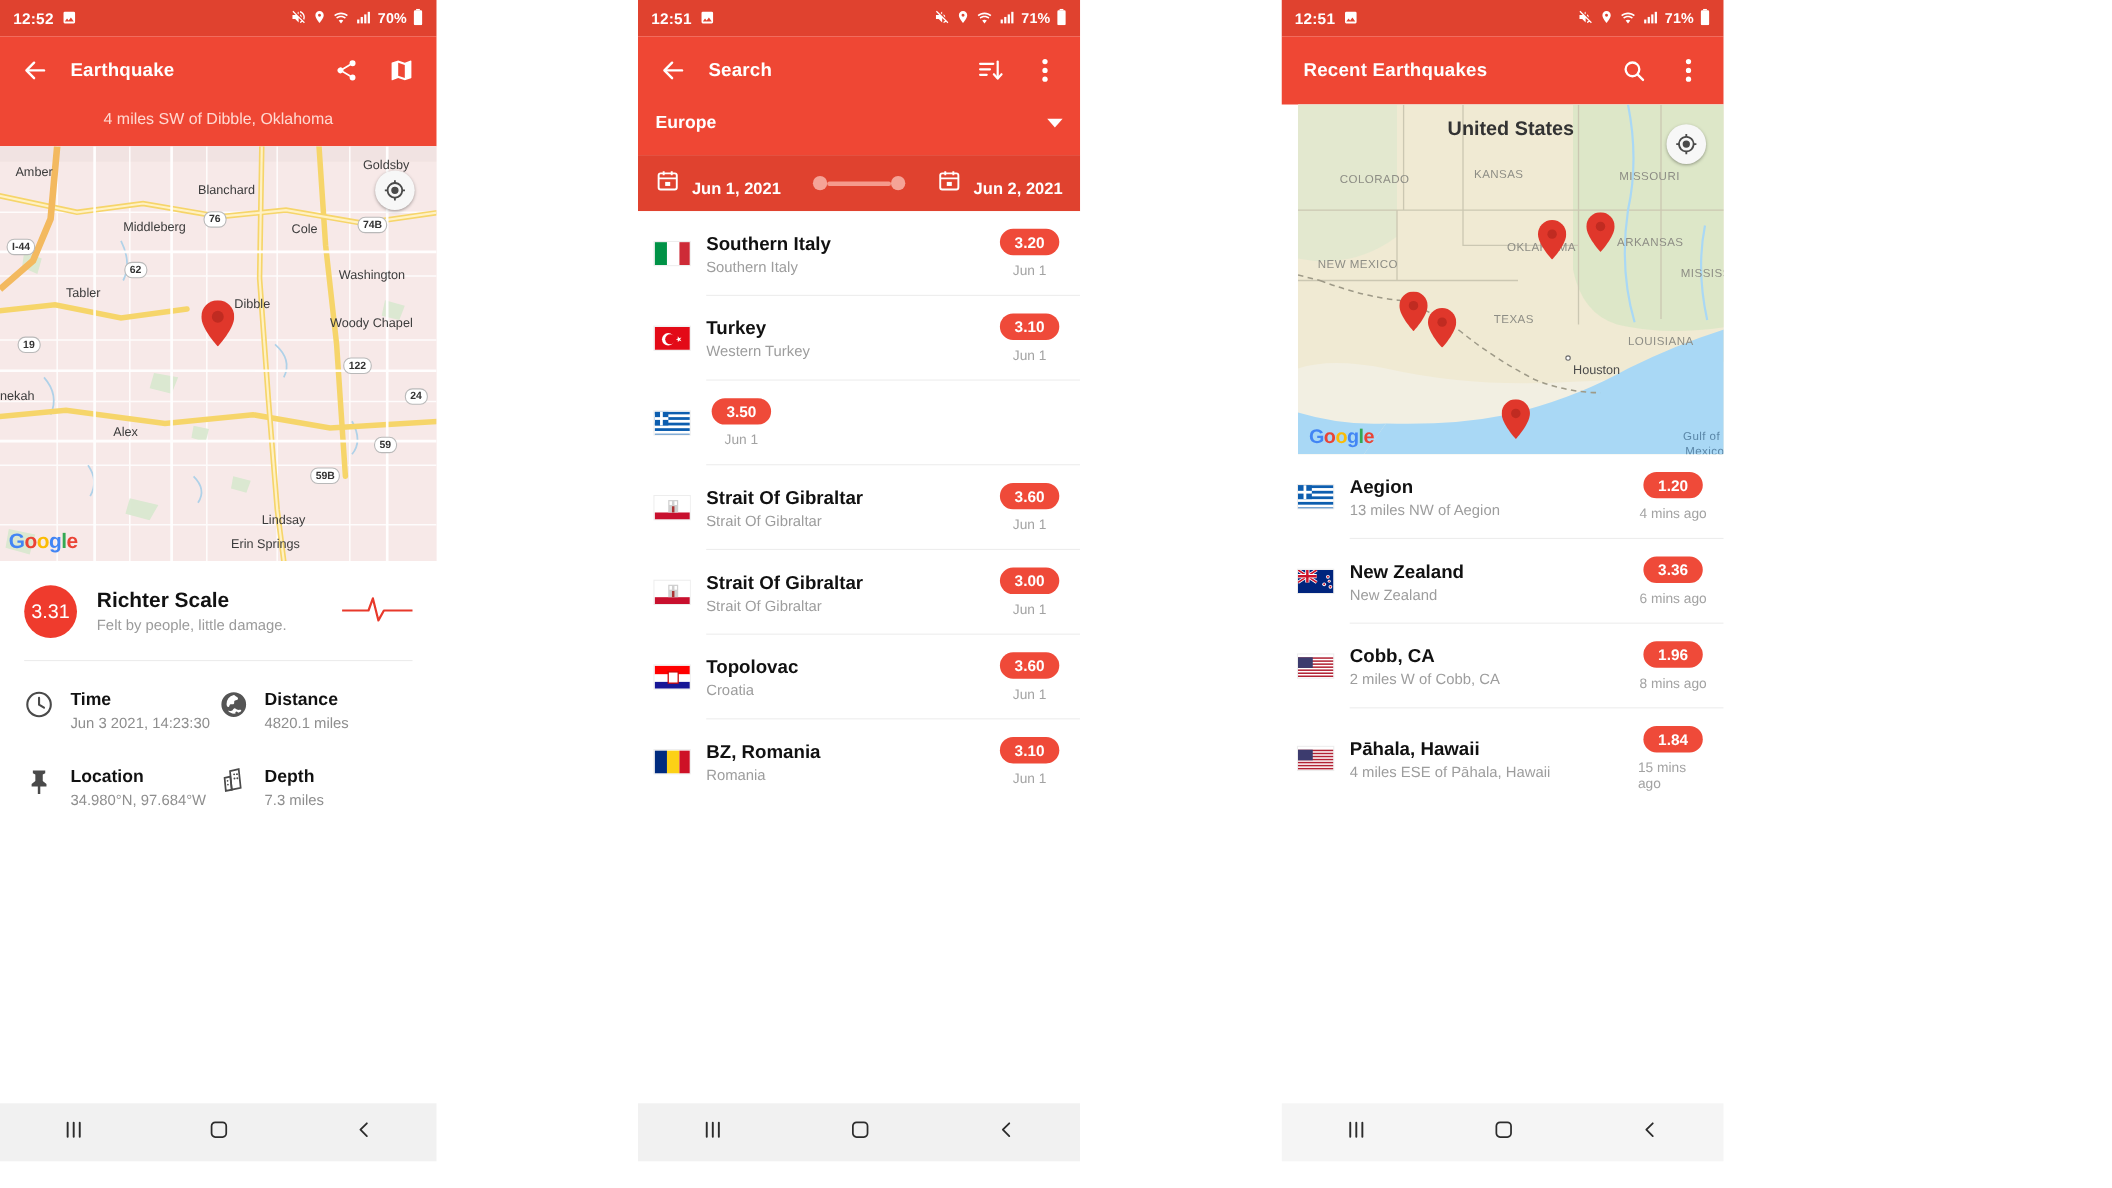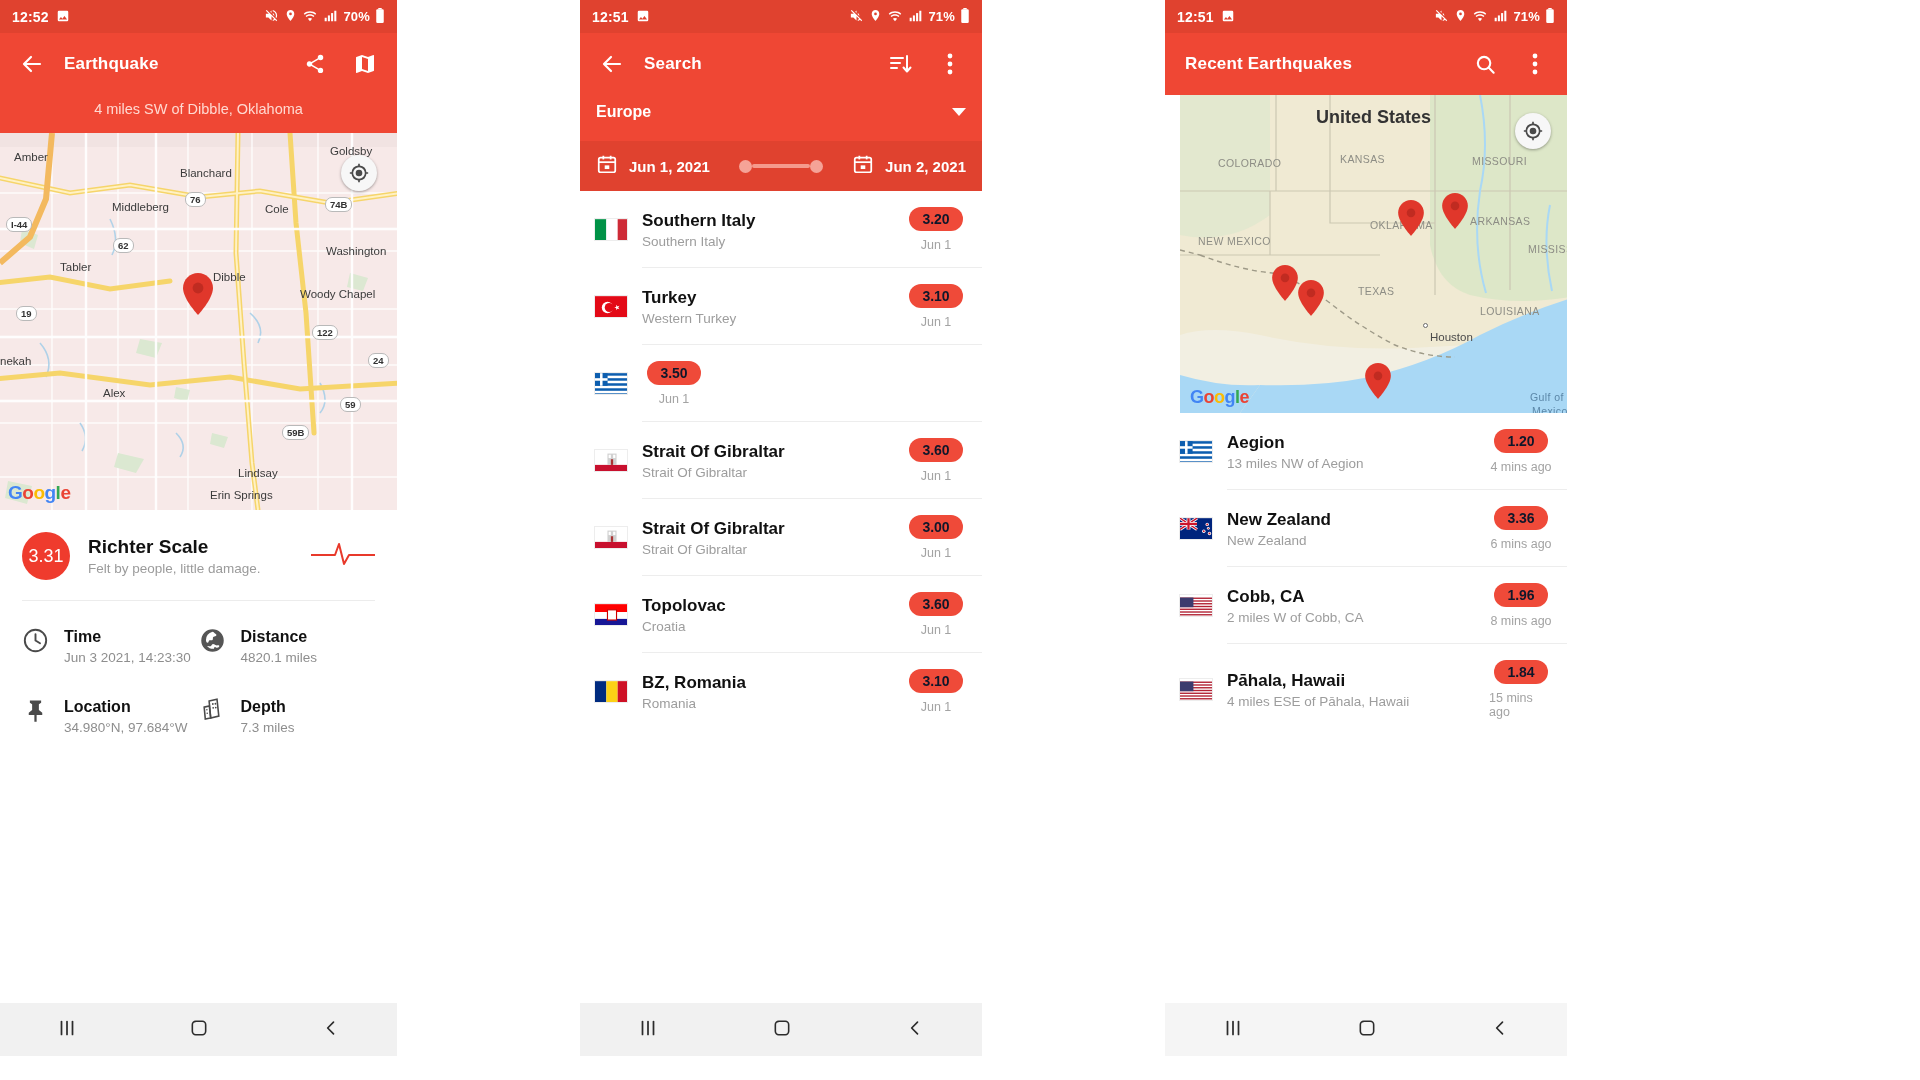--- a/index.html
+++ b/index.html
@@ -103,36 +103,36 @@
   .filter {
     flex: 1 1 50%; display: flex; align-items: center; justify-content: space-between;
     padding: 8px 16px 20px 16px; color: #fff;
   }
   .filter-label { font-size: 16px; font-weight: bold; }
   .caret { width: 0; height: 0; border-left: 7px solid transparent; border-right: 7px solid transparent; border-top: 8px solid #fff; }
   .daterow {
     background: #e0422f; display: flex; align-items: center; color: #fff;
     padding: 12px 16px; gap: 10px;
   }
-  .dateitem { display: flex; align-items: center; gap: 11px; flex: 0 0 auto; }
+  .dateitem { display: flex; align-items: flex-end; gap: 11px; flex: 0 0 auto; }
   .datetext { font-size: 15px; font-weight: bold; }
   .slider { flex: 1 1 auto; display: flex; align-items: center; justify-content: center; position: relative; height: 20px; }
   .slider-track { height: 4px; background: #f59a8c; width: 58px; border-radius: 2px; }
   .slider-knob { width: 13px; height: 13px; border-radius: 50%; background: #f5a397; }
 
   
   .qlist { background: #fff; }
   .qrow { display: flex; align-items: center; padding: 16px 14px 15px 14px; gap: 14px; }
   .qflag { width: 34px; height: 23px; flex: 0 0 auto; overflow: hidden; border: 1px solid rgba(0,0,0,.07); }
   .qtext { flex: 1 1 auto; min-width: 0; }
   .qname { font-size: 17px; font-weight: bold; color: #111; line-height: 1.25; white-space: nowrap; overflow: hidden; text-overflow: ellipsis; }
   .qsub { font-size: 13.5px; color: #9d9d9d; margin-top: 3px; white-space: nowrap; overflow: hidden; text-overflow: ellipsis; }
   .qright { flex: 0 0 auto; display: flex; flex-direction: column; align-items: center; gap: 7px; width: 64px; }
   .qbadge {
-    background: #ef4a39; color: #0f172a; border-radius: 13px;
+    background: #ef4a39; color: #ffffff; border-radius: 13px;
     font-size: 14px; font-weight: bold; padding: 4px 12px; min-width: 54px; text-align: center;
   }
   .qtime { font-size: 12.5px; color: #a3a3a3; }
   .qdiv { height: 1px; background: #ededed; margin-left: 62px; }
 
   
   .map3 { position: relative; height: 318px; overflow: hidden; background: #eceadf; margin-left: 15px; }
   .m3-title { position: absolute; left: 0; right: 0; top: 12px; text-align: center; font-size: 18px; font-weight: bold; color: #333; }
   .m3-label { position: absolute; font-size: 10.5px; color: #8d8d85; letter-spacing: .4px; white-space: nowrap; }
   .m3-city { position: absolute; font-size: 11.5px; color: #4b4b4b; white-space: nowrap; }
@@ -282,21 +282,21 @@
         <svg width="20" height="20" viewBox="0 0 24 24" fill="#4a4a4a">
             <path d="M12 8a4 4 0 1 0 0 8 4 4 0 0 0 0-8zm8.94 3A9.01 9.01 0 0 0 13 3.06V1h-2v2.06A9.01 9.01 0 0 0 3.06 11H1v2h2.06A9.01 9.01 0 0 0 11 20.94V23h2v-2.06A9.01 9.01 0 0 0 20.94 13H23v-2h-2.06zM12 19a7 7 0 1 1 0-14 7 7 0 0 1 0 14z"></path>
           </svg>
       </div>
 
       <div class="maplabel dark" style="left:14px;top:18px">Amber</div>
       <div class="maplabel dark" style="left:180px;top:34px">Blanchard</div>
       <div class="maplabel dark" style="left:330px;top:12px">Goldsby</div>
       <div class="maplabel dark" style="left:112px;top:68px">Middleberg</div>
       <div class="maplabel dark" style="left:265px;top:70px">Cole</div>
-      <div class="maplabel dark" style="left:326px;top:112px">Washington</div>
+      <div class="maplabel dark" style="left:308px;top:112px">Washington</div>
       <div class="maplabel dark" style="left:60px;top:128px">Tabler</div>
       <div class="maplabel dark" style="left:213px;top:138px">Dibble</div>
       <div class="maplabel dark" style="left:300px;top:155px">Woody Chapel</div>
       <div class="maplabel dark" style="left:103px;top:254px">Alex</div>
       <div class="maplabel dark" style="left:238px;top:334px">Lindsay</div>
       <div class="maplabel dark" style="left:210px;top:356px">Erin Springs</div>
       <div class="maplabel dark" style="left:0px;top:222px">nekah</div>
 
       <div class="shield" style="left:6px;top:84px">I-44</div>
       <div class="shield" style="left:185px;top:59px">76</div>

